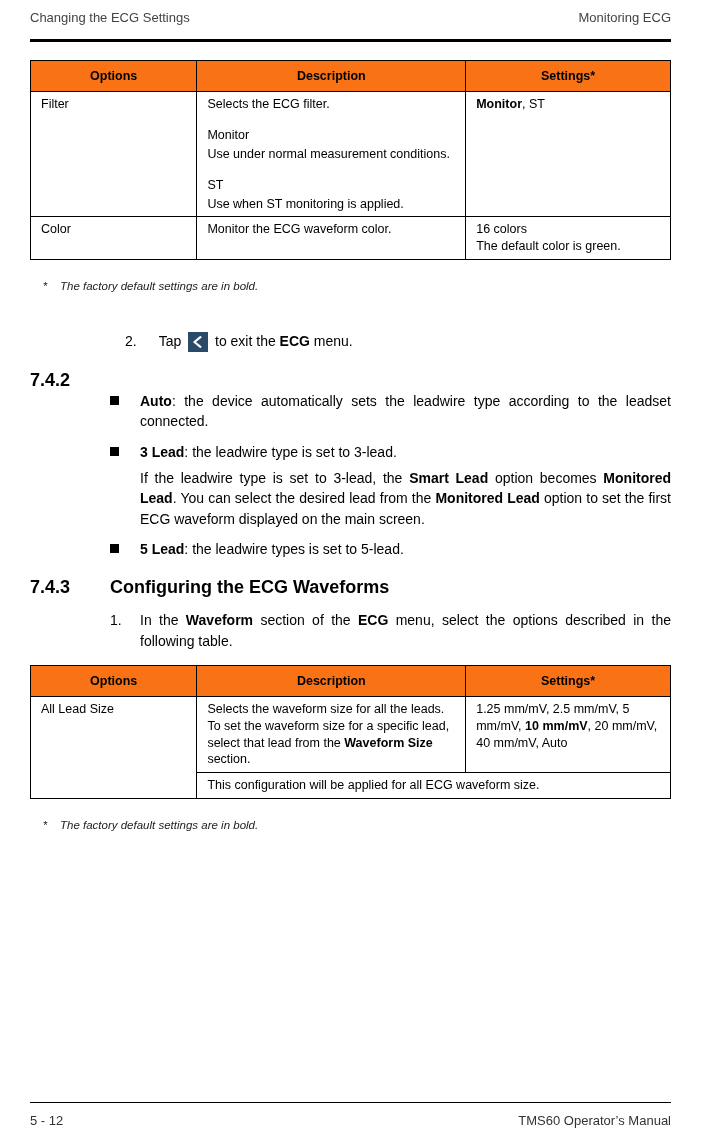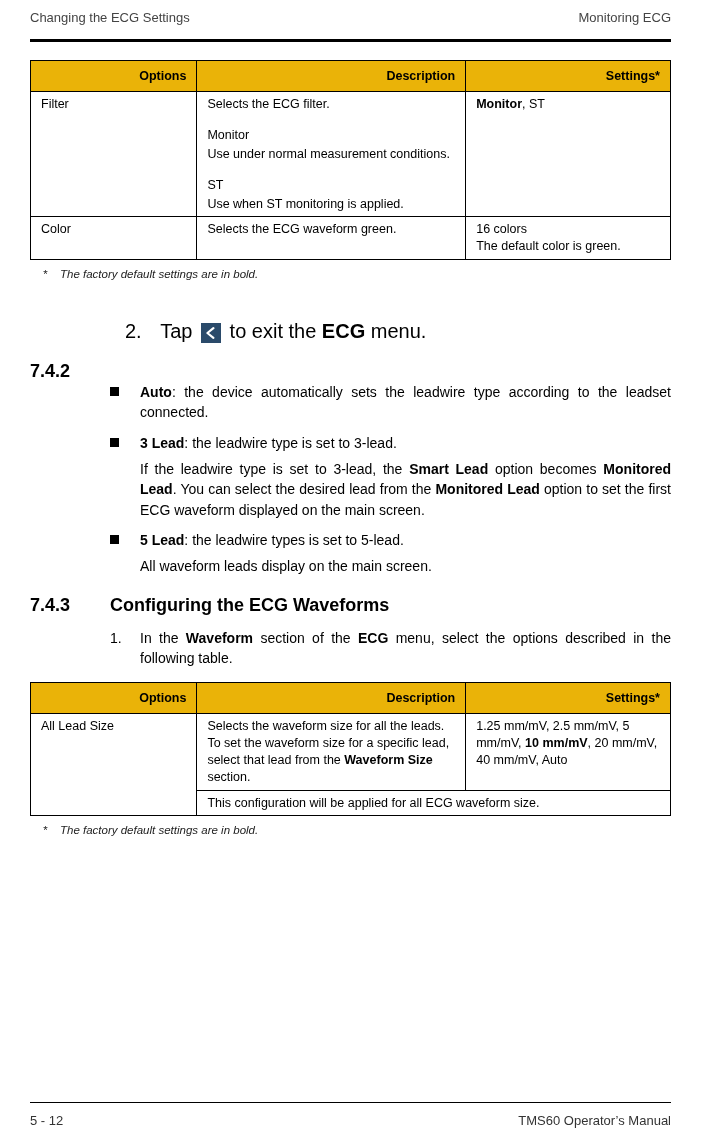--- a/index.html
+++ b/index.html
@@ -2,28 +2,28 @@
 <html><head>
 <meta charset="utf-8">
 <style>
   * { box-sizing: border-box; margin: 0; padding: 0; }
   html, body { width: 701px; height: 1144px; font-family: "Myriad Pro", "Segoe UI", Arial, sans-serif; color: #000; background: #fff; }
   .page { width: 701px; height: 1144px; position: relative; padding: 0 30px; }
   .header { display: flex; justify-content: space-between; font-size: 13px; color: #444; padding-top: 10px; padding-bottom: 8px; align-items: flex-end;}
   .rule-thick { border-top: 3px solid #000; margin-top: 6px; margin-bottom: 18px; }
   .rule-thin { border-top: 1px solid #000; margin-bottom: 10px; }
   table.optbl { width: 100%; border-collapse: collapse; font-size: 12.5px; }
-  table.optbl th { background: #eab308; font-weight: 700; text-align: right; border: 1px solid #000; padding: 8px 10px; }
+  table.optbl th { background: #f97316; font-weight: 700; text-align: center; border: 1px solid #000; padding: 8px 10px; }
   table.optbl td { border: 1px solid #000; padding: 4px 10px; vertical-align: top; line-height: 1.35; }
   .col-opt { width: 26%; }
   .col-desc { width: 42%; }
   .col-set { width: 32%; }
-  .footnote { font-size: 11.5px; font-style: italic; margin-top: 8px; color:#222;}
+  .footnote { font-size: 11.5px; font-style: italic; margin-top: 20px; color:#222;}
   .footnote .ast { display:inline-block; width: 30px; text-align:center; }
-  .step-ol { margin-top: 40px; margin-left: 95px; font-size: 20px; }
+  .step-ol { margin-top: 40px; margin-left: 95px; font-size: 14px; }
   .step-ol .num { display:inline-block; width: 30px; }
   .back-icon { display:inline-flex; width:20px; height:20px; background:#2a4a6a; align-items:center; justify-content:center; vertical-align:middle; margin: 0 3px;}
   .back-icon svg { width:12px; height:12px; }
   h2.sec { font-size: 18px; font-weight: 700; margin-top: 18px; display:flex; }
   h2.sec .secnum { width: 80px; display:inline-block; }
   p.body { font-size: 14px; margin-left: 80px; margin-top: 12px; line-height:1.4; }
   ul.sqlist { list-style:none; margin-left: 80px; margin-top: 0; font-size:14px;}
   ul.sqlist > li { position:relative; padding-left: 30px; margin-bottom: 10px; line-height:1.45; text-align:justify;}
   ul.sqlist > li::before { content:""; position:absolute; left:0; top:5px; width:9px; height:9px; background:#000;}
   ul.sqlist .sub { margin-top:6px; padding-left:0; }
@@ -73,21 +73,21 @@
           <p>ST</p>
           <p style="margin-top:-6px;">Use when ST monitoring is applied.</p>
         </div>
       </td>
       <td>
         <span class="b">Monitor</span><span>, ST</span>
       </td>
     </tr>
     <tr>
       <td>Color</td>
-      <td>Selects the ECG waveform green.</td>
+      <td>Monitor the ECG waveform color.</td>
       <td>
         <div>16 colors</div>
         <div>The default color is green.</div>
       </td>
     </tr>
   </tbody>
 </table>
 <div class="footnote"><span class="ast">*</span><span>The factory default settings are in bold.</span></div>
 
 <div class="step-ol">
@@ -109,21 +109,20 @@
     <span class="b">Auto</span><span>: the device automatically sets the leadwire type according to the leadset connected.</span>
   </li>
   <li>
     <span class="b">3 Lead</span><span>: the leadwire type is set to 3-lead.</span>
     <div class="sub">
       <span>If the leadwire type is set to 3-lead, the </span><span class="b">Smart Lead</span><span> option becomes </span><span class="b">Monitored Lead</span><span>. You can select the desired lead from the </span><span class="b">Monitored Lead</span><span> option to set the first ECG waveform displayed on the main screen.</span>
     </div>
   </li>
   <li>
     <span class="b">5 Lead</span><span>: the leadwire types is set to 5-lead.</span>
-    <div class="sub">All waveform leads display on the main screen.</div>
   </li>
 </ul>
 
 <h2 class="sec">
   <span class="secnum">7.4.3</span>
   <span>Configuring the ECG Waveforms</span>
 </h2>
 <ol class="numlist">
   <li>
     <span class="n">1.</span>

